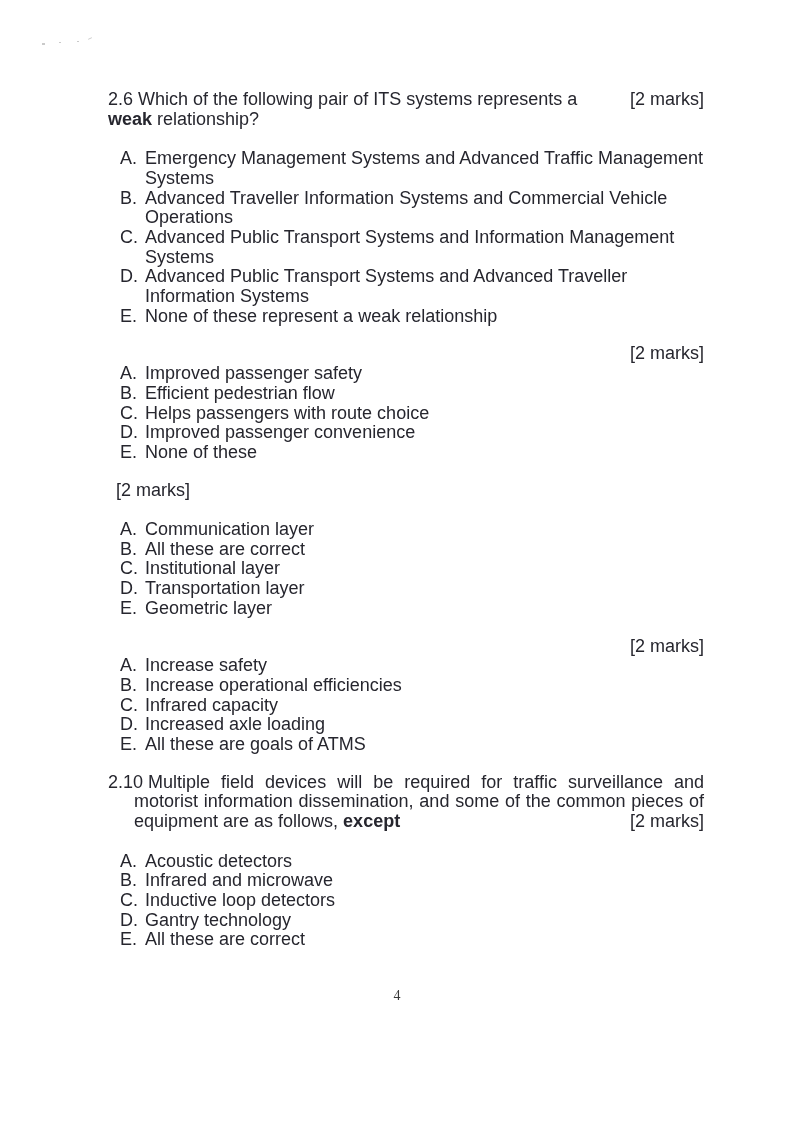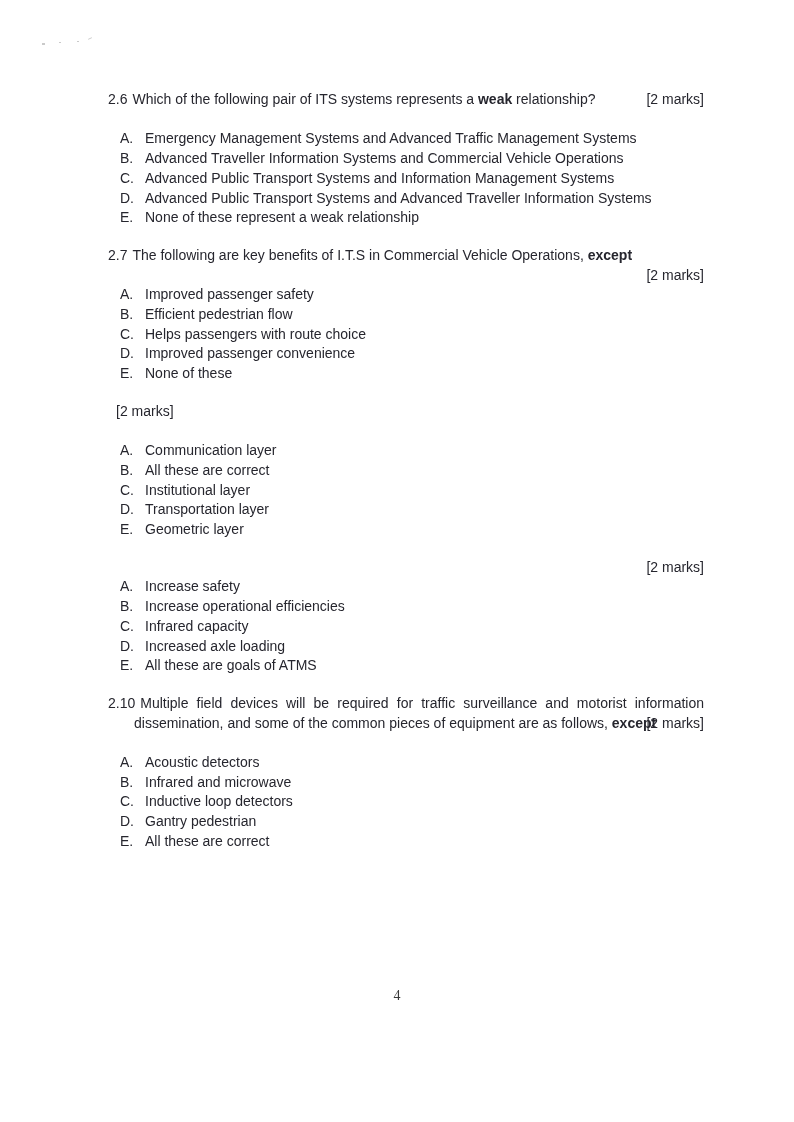--- a/index.html
+++ b/index.html
@@ -13,21 +13,21 @@
     background: #ffffff;
     overflow: hidden;
   }
 
   .content {
     position: absolute;
     left: 108px;
     top: 90px;
     width: 596px;
     color: #26262e;
-    font-size: 14px;
+    font-size: 18px;
     line-height: 19.7px;
   }
 
   .question { margin-top: 18px; }
   .question:first-child { margin-top: 0; }
 
   
   .q-head { display: flex; justify-content: space-between; align-items: flex-start; }
   .q-head .q-text { flex: 1; }
   .q-head.block { display: block; position: relative; }
@@ -111,21 +111,20 @@
           </li>
         <li class="option">
             <span class="opt-letter">E.</span>
             <span class="opt-text">None of these represent a weak relationship</span>
           </li>
       </ol>
     </section>
 
     <section class="question">
       <div class="q-head block">
-        <p class="q-text"><span class="q-num">2.7</span><span>The following are key benefits of I.T.S in Commercial Vehicle Operations, </span><span class="q-bold">except</span><span></span></p>
         <div class="marks-line"><span class="marks">[2 marks]</span></div>
       </div>
       <ol class="options tight">
         <li class="option">
             <span class="opt-letter">A.</span>
             <span class="opt-text">Improved passenger safety</span>
           </li>
         <li class="option">
             <span class="opt-letter">B.</span>
             <span class="opt-text">Efficient pedestrian flow</span>
@@ -214,21 +213,21 @@
         <li class="option">
             <span class="opt-letter">B.</span>
             <span class="opt-text">Infrared and microwave</span>
           </li>
         <li class="option">
             <span class="opt-letter">C.</span>
             <span class="opt-text">Inductive loop detectors</span>
           </li>
         <li class="option">
             <span class="opt-letter">D.</span>
-            <span class="opt-text">Gantry pedestrian</span>
+            <span class="opt-text">Gantry technology</span>
           </li>
         <li class="option">
             <span class="opt-letter">E.</span>
             <span class="opt-text">All these are correct</span>
           </li>
       </ol>
     </section>
 
 
   </div>

